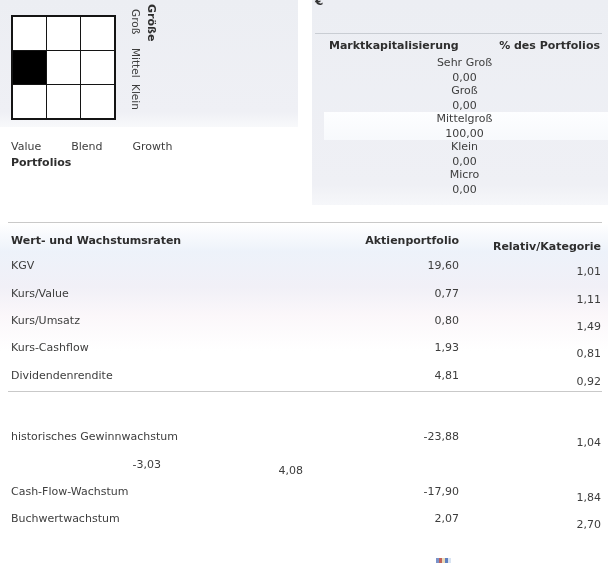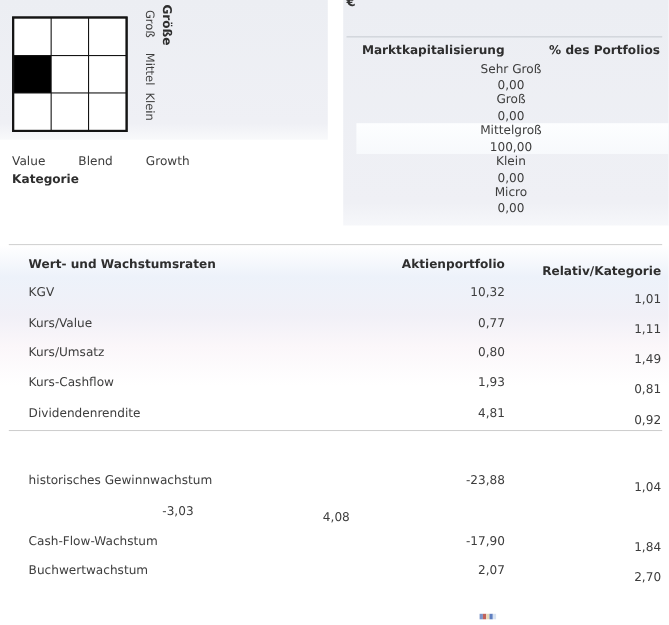--- a/index.html
+++ b/index.html
@@ -84,21 +84,21 @@
   .section-line { border-top: 1px solid #c9c9c9; margin-left: 8px; margin-right: 6px; }
 
   
   .vw-table {
     background: linear-gradient(180deg,
       #ffffff 0%, #edf2fa 17%, #f1f0f7 38%, #fbf7fa 55%, #ffffff 76%);
     padding-top: 5px; padding-bottom: 2px;
   }
   .vw-header-row, .vw-row, .gr-row {
     display: flex; align-items: center;
-    padding-left: 26px; padding-right: 7px;
+    padding-left: 11px; padding-right: 7px;
   }
   .vw-header-row { height: 24px; font-weight: bold; color: #2e2e2e; }
   .vw-row, .gr-row { height: 27.4px; }
   .cell-label { flex: 1; }
   .cell-col2 { width: 150px; text-align: right; }
   .cell-col3 { width: 142px; text-align: right; margin-top: 12px; }
 
   .growth-table { padding-top: 31px; background: #ffffff; }
 
   
@@ -129,21 +129,21 @@
     <span class="vlabel l2">Mittel</span>
     <span class="vlabel l3">Klein</span>
     <span class="vtitle">Größe</span>
   </div>
 
   <div class="style-caption">
     <span>Value</span>
     <span>Blend</span>
     <span>Growth</span>
   </div>
-  <div class="anlagestil-label">Kategorie</div>
+  <div class="anlagestil-label">Portfolios</div>
 
   <div class="mcap-panel">
     <span class="euro-symbol">€</span>
     <div class="mcap-topline"></div>
     <div class="mcap-table">
       <div class="mcap-header">
         <span>Marktkapitalisierung</span>
         <span>% des Portfolios</span>
       </div>
       <div class="mcap-row">
@@ -172,21 +172,21 @@
 
 <div class="section-line"></div>
 <div class="vw-table">
   <div class="vw-header-row">
     <span class="cell-label">Wert- und Wachstumsraten</span>
     <span class="cell-col2">Aktienportfolio</span>
     <span class="cell-col3">Relativ/Kategorie</span>
   </div>
   <div class="vw-row">
     <span class="cell-label">KGV</span>
-    <span class="cell-col2">10,32</span>
+    <span class="cell-col2">19,60</span>
     <span class="cell-col3">1,01</span>
   </div>
   <div class="vw-row">
     <span class="cell-label">Kurs/Value</span>
     <span class="cell-col2">0,77</span>
     <span class="cell-col3">1,11</span>
   </div>
   <div class="vw-row">
     <span class="cell-label">Kurs/Umsatz</span>
     <span class="cell-col2">0,80</span>

